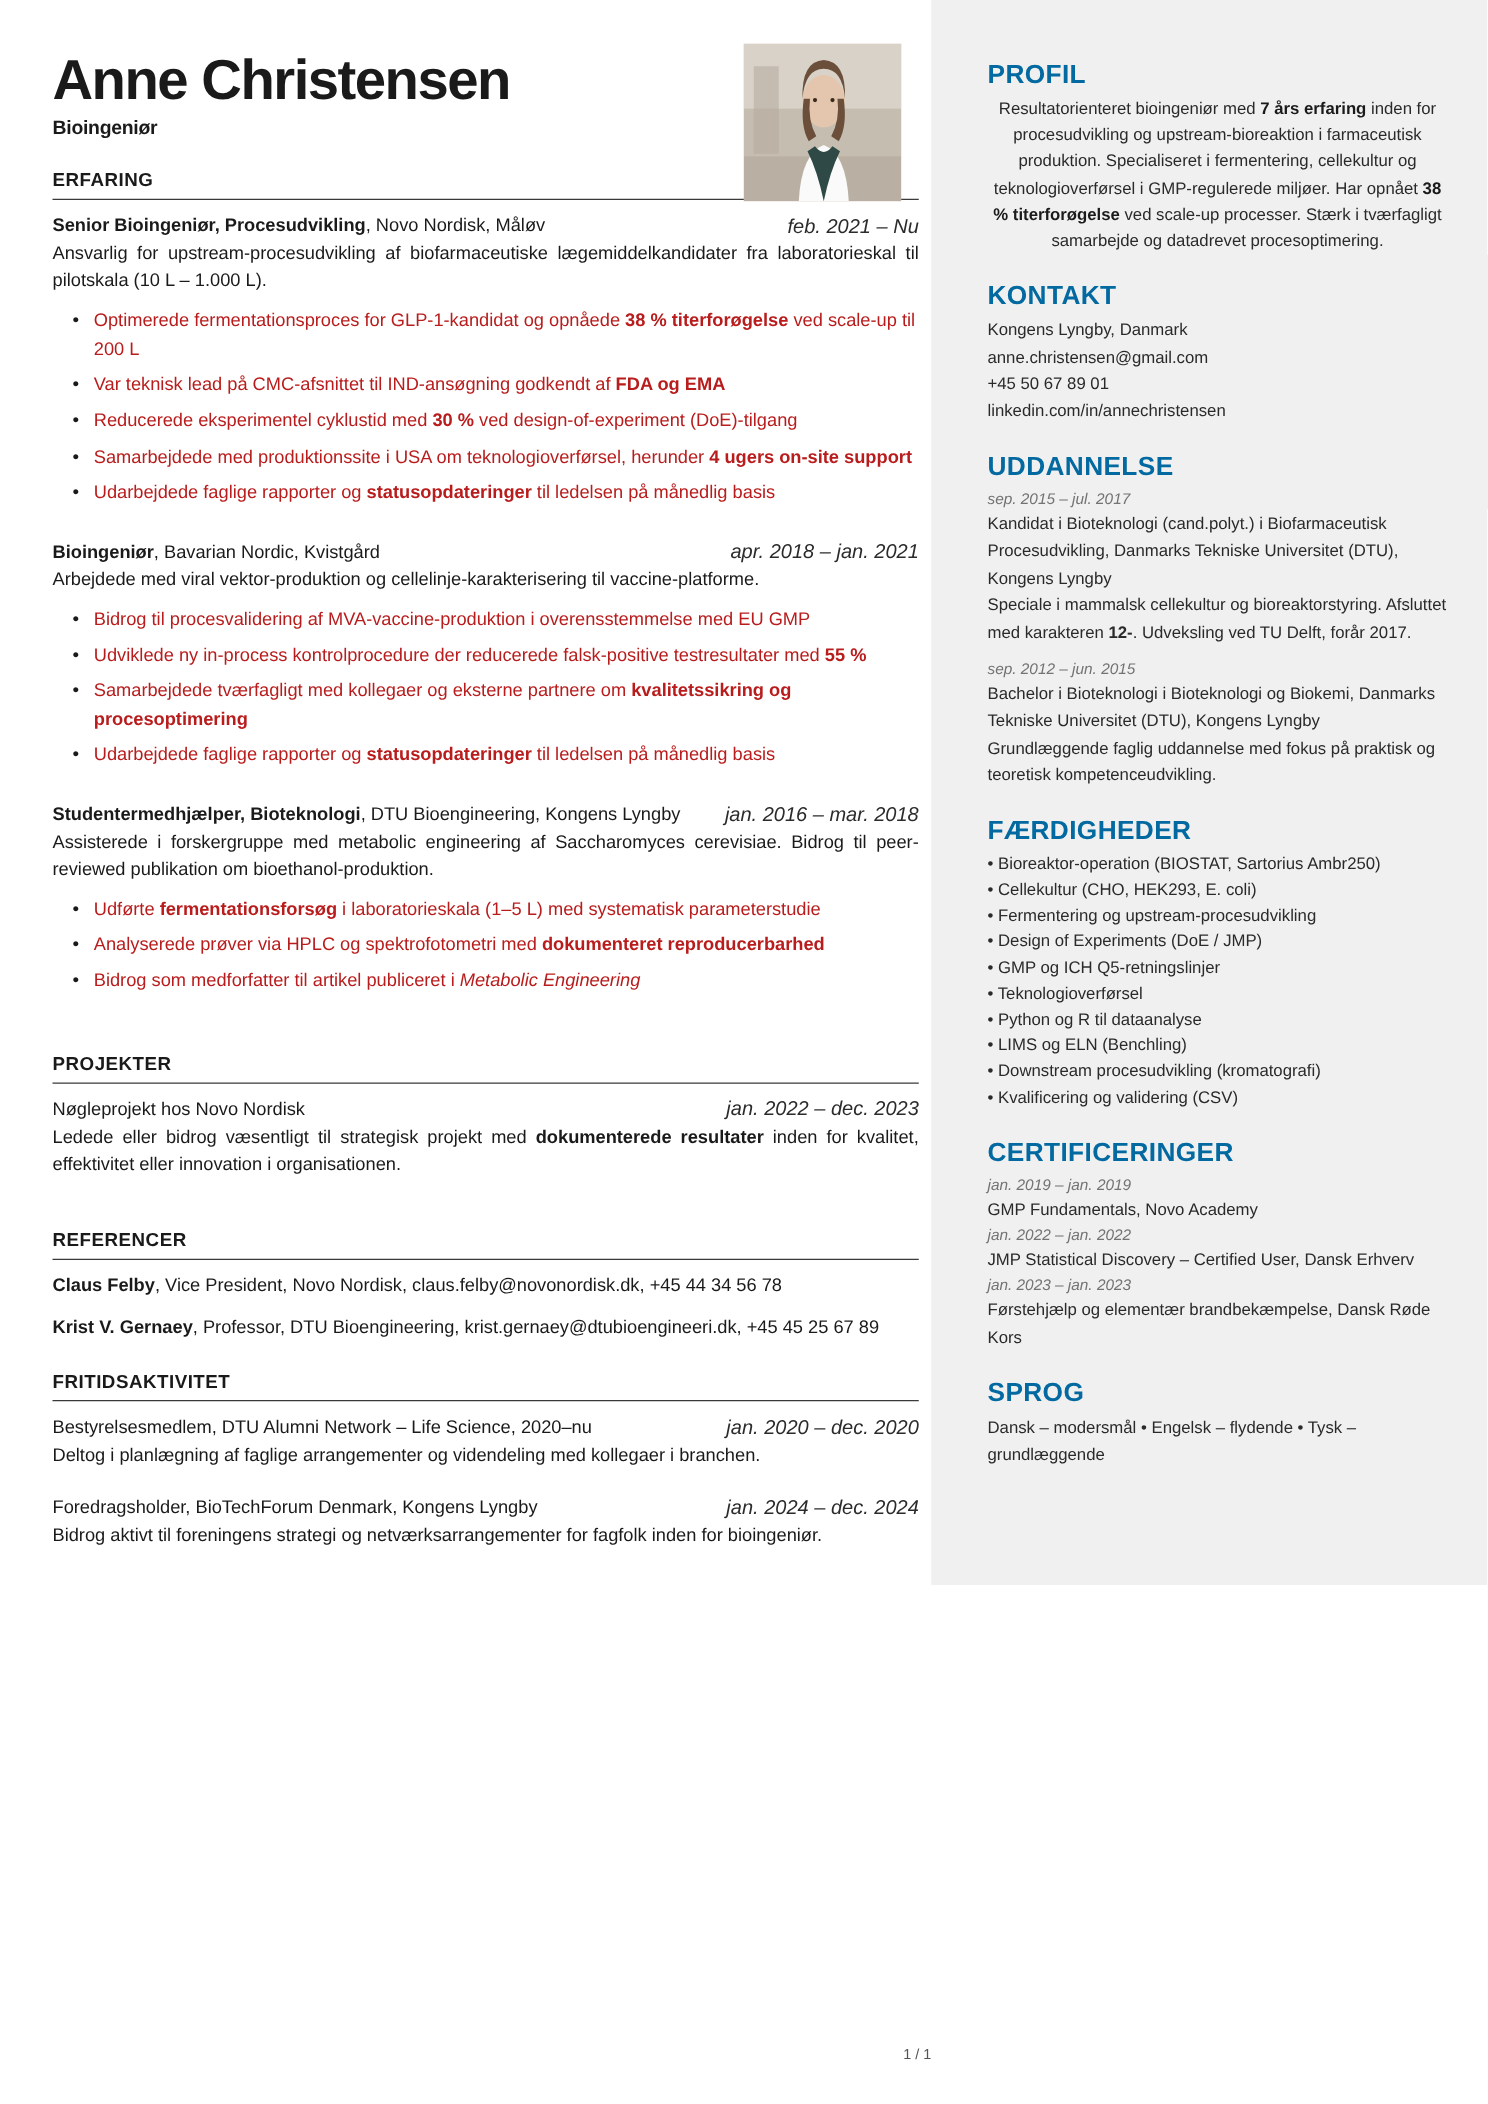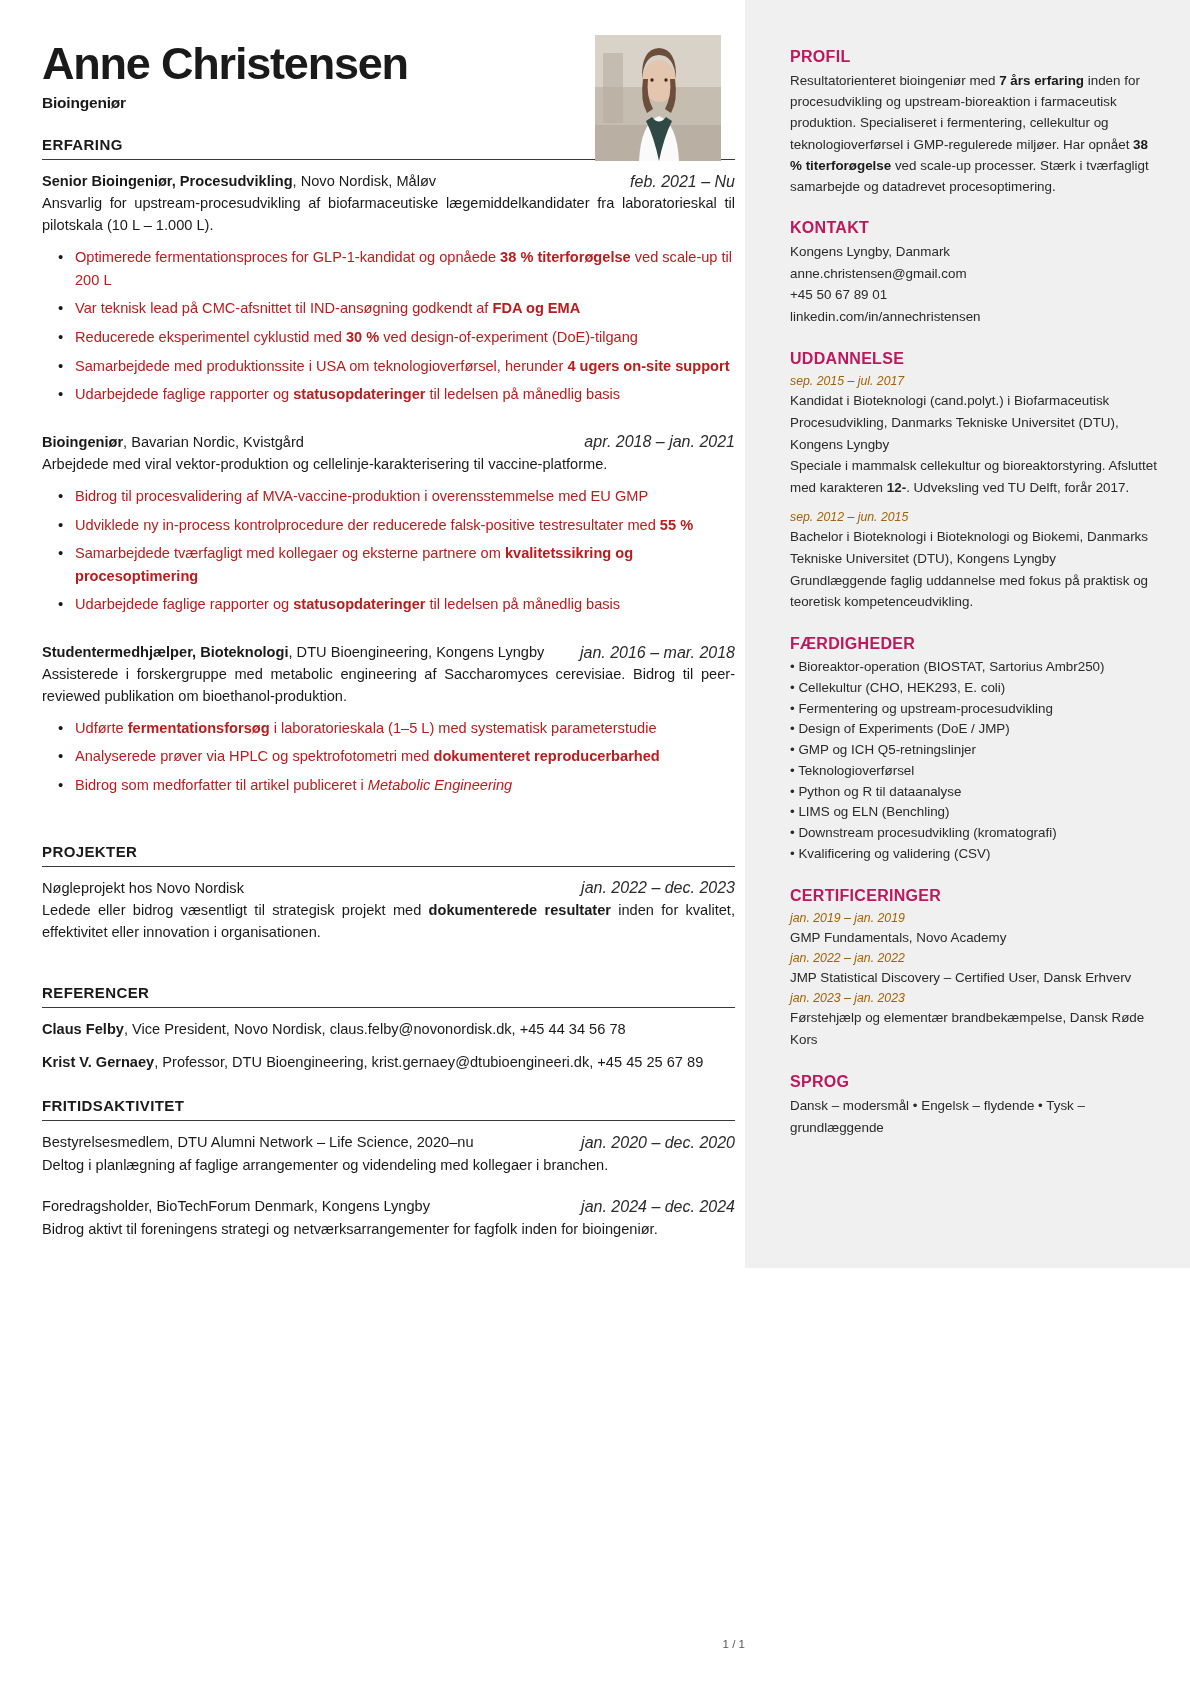--- a/index.html
+++ b/index.html
@@ -142,42 +142,43 @@
   .ref-line {
     font-size: 14.6px;
     line-height: 1.5;
     color: #1a1a1a;
     margin-bottom: 11px;
   }
   .ref-line b { font-weight: bold; text-align: right; }
 
   
   .side-h {
-    font-size: 16px;
+    font-size: 21px;
     font-weight: bold;
-    color: #be185d;
+    color: #0369a1;
     letter-spacing: 0.3px;
     margin-bottom: 4px;
   }
   .side-block { margin-bottom: 22px; }
   .side-p {
     font-size: 13.4px;
     line-height: 1.58;
     color: #2a2a2a;
+    text-align: center;
   }
   .side-p b { font-weight: bold; color: #1a1a1a; }
   .side-line {
     font-size: 13.4px;
     line-height: 1.62;
     color: #2a2a2a;
   }
   .side-date {
     font-size: 12.3px;
     font-style: italic;
-    color: #a16207;
+    color: #737373;
     line-height: 1.5;
   }
   .side-sub { margin-bottom: 9px; }
   .skill {
     font-size: 13.4px;
     line-height: 1.55;
     color: #2a2a2a;
     padding-left: 12px;
     text-indent: -12px;
   }

